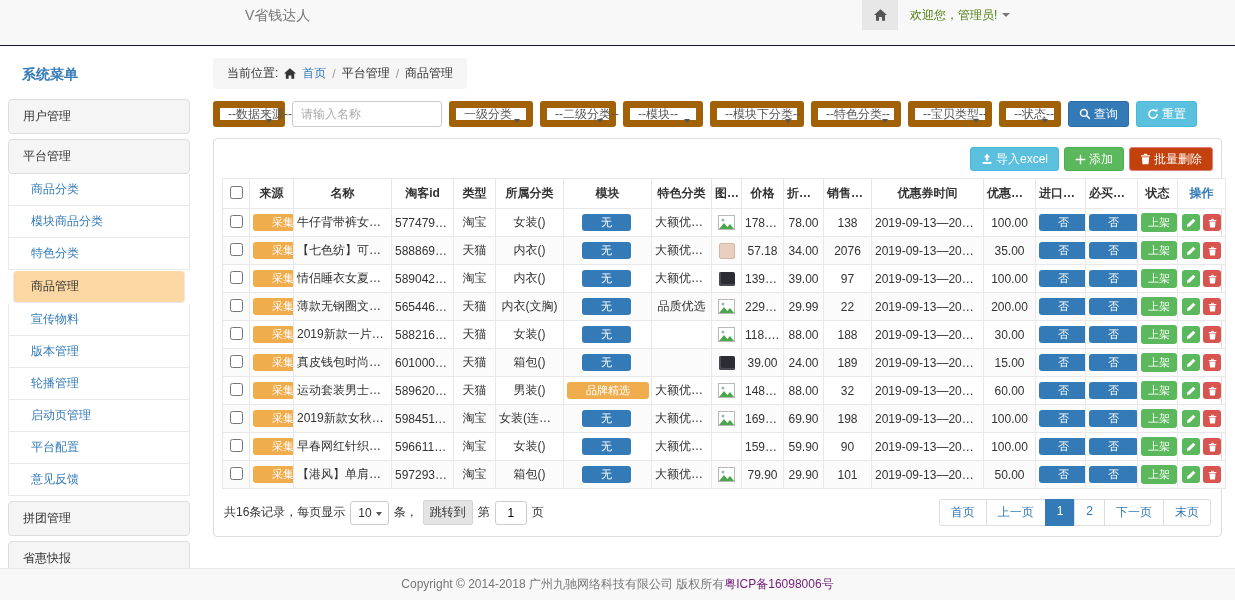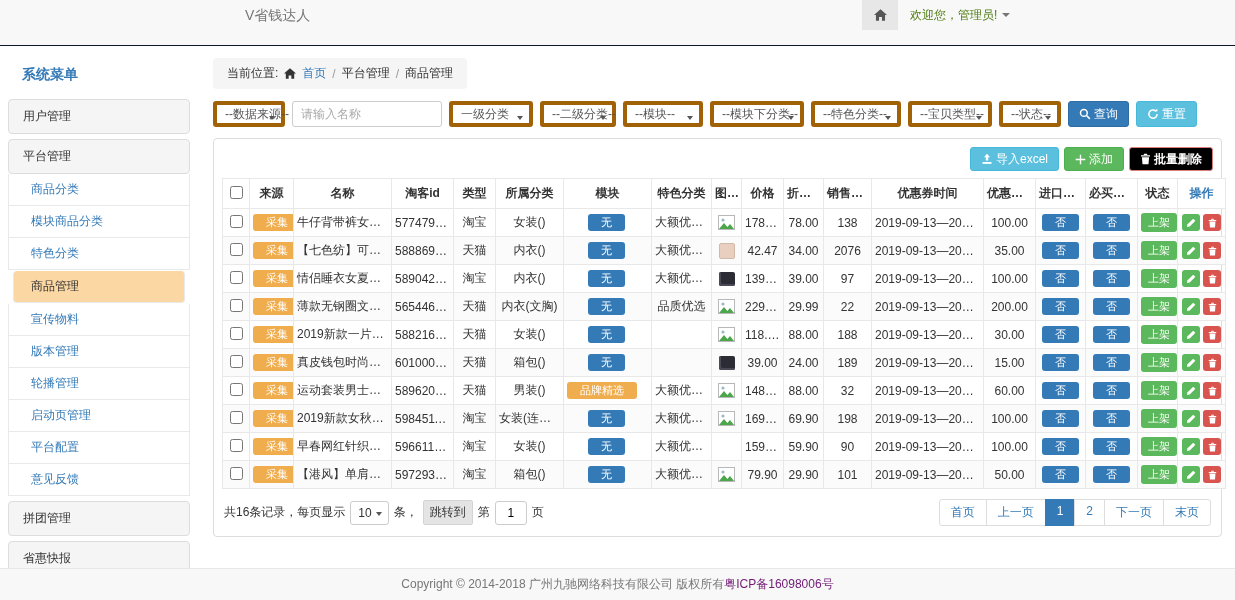--- a/index.html
+++ b/index.html
@@ -29,60 +29,60 @@
 
   
   .breadcrumb { display:inline-flex; align-items:center; gap:6px; background:#f5f5f5;
     border-radius:4px; padding:7px 14px; color:#333; }
   .breadcrumb .link { color:#337ab7; cursor:pointer; }
   .breadcrumb .sep { color:#999; }
 
   
   .filter-row { display:flex; align-items:center; gap:7px; margin-top:12px; }
   #filter-controls { display:flex; align-items:center; gap:7px; }
-  .fselect { position:relative; height:26px; border:4px solid #a16207; border-radius:3px; background:#fff;
+  .fselect { position:relative; height:26px; border:7px solid #a16207; border-radius:3px; background:#fff;
     display:flex; align-items:center; padding:0 18px 0 8px; color:#555; cursor:pointer; white-space:nowrap; }
   .sel-caret { position:absolute; right:6px; top:11px; width:0; height:0;
     border-left:3.5px solid transparent; border-right:3.5px solid transparent; border-top:4px solid #555; }
   .ftext { height:26px; border:1px solid #ccc; border-radius:3px; padding:0 8px; width:150px; font-size:12px; color:#333; }
   .ftext::placeholder { color:#aaa; }
   #filter-controls > :nth-child(1) { width:72px; }
   #filter-controls > :nth-child(3) { width:84px; }
   #filter-controls > :nth-child(4) { width:76px; }
   #filter-controls > :nth-child(5) { width:80px; }
   #filter-controls > :nth-child(6) { width:94px; }
   #filter-controls > :nth-child(7) { width:90px; }
   #filter-controls > :nth-child(8) { width:84px; }
   #filter-controls > :nth-child(9) { width:62px; }
 
   .btn { display:inline-flex; align-items:center; gap:3px; height:26px; padding:0 10px; border-radius:3px;
     color:#fff; cursor:pointer; border:1px solid transparent; white-space:nowrap; }
   .btn-primary { background:#337ab7; border-color:#2e6da4; }
   .btn-info { background:#5bc0de; border-color:#46b8da; }
   .btn-success { background:#5cb85c; border-color:#4cae4c; }
-  .btn-danger-soft { background:#000000; border-color:#dd7e7b;font-weight:bold; }
+  .btn-danger-soft { background:#c2410c; border-color:#dd7e7b; }
 
   
   .panel { margin-top:11px; border:1px solid #ddd; border-radius:4px; padding:8px; background:#fff; }
   .toolbar { display:flex; justify-content:flex-end; gap:5px; margin-bottom:7px; }
   .toolbar .btn { height:24px; }
 
   table { width:100%; border-collapse:collapse; table-layout:fixed; }
   th, td { border:1px solid #e8e8e8; padding:4px 3px; text-align:center; font-size:12px;
     overflow:hidden; white-space:nowrap; text-overflow:ellipsis; }
   th { font-weight:bold; color:#333; padding:6px 3px; background:#fff; }
   th.ops-head { color:#337ab7; }
   tbody tr:nth-child(even) td { background:#fbfbfb; }
   col.c-chk{width:27px;} col.c-src{width:44px;} col.c-name{width:98px;} col.c-id{width:62px;}
   col.c-type{width:42px;} col.c-cat{width:68px;} col.c-mod{width:88px;} col.c-feat{width:60px;}
   col.c-ico{width:30px;} col.c-price{width:42px;} col.c-disc{width:40px;} col.c-sales{width:48px;}
   col.c-time{width:112px;} col.c-amt{width:52px;} col.c-imp{width:50px;} col.c-must{width:52px;}
   col.c-stat{width:40px;} col.c-ops{width:48px;}
 
-  .badge { display:inline-block; padding:2px 13px; border-radius:3px; color:#fff; font-size:11px; line-height:13px; cursor:pointer; }
+  .badge { display:inline-block; padding:2px 19px; border-radius:3px; color:#fff; font-size:11px; line-height:13px; cursor:pointer; }
   .bg-orange { background:#f0ad4e; }
   .bg-blue { background:#337ab7; }
   .btn-xs { display:inline-block; padding:2px 7px; border-radius:3px; color:#fff; font-size:11px; cursor:pointer; }
   .bg-green { background:#5cb85c; }
   .bg-red { background:#d9534f; }
   .mtext { margin-left:2px; }
   .btn-ico { display:inline-flex; align-items:center; justify-content:center; width:18px; height:17px;
     border-radius:3px; cursor:pointer; vertical-align:middle; }
   .c-ops-cell { white-space:nowrap; }
   .thumb { display:inline-block; vertical-align:middle; }
@@ -345,21 +345,21 @@
     <td>588869917501</td>
     <td>天猫</td>
     <td>内衣()</td>
     <td><span class="badge bg-blue">无</span><span class="mtext"></span></td>
     <td>大额优惠券</td>
     <td>
       
       <span class="thumb t-photo"></span>
       
     </td>
-    <td>42.47</td>
+    <td>57.18</td>
     <td>34.00</td>
     <td>2076</td>
     <td>2019-09-13—2019-09-18</td>
     <td>35.00</td>
     <td><span class="badge bg-blue">否</span></td>
     <td><span class="badge bg-blue">否</span></td>
     <td><span class="btn-xs bg-green">上架</span></td>
     <td class="c-ops-cell">
       <span class="btn-ico bg-green">
         <svg width="10" height="10" viewBox="0 0 16 16">

